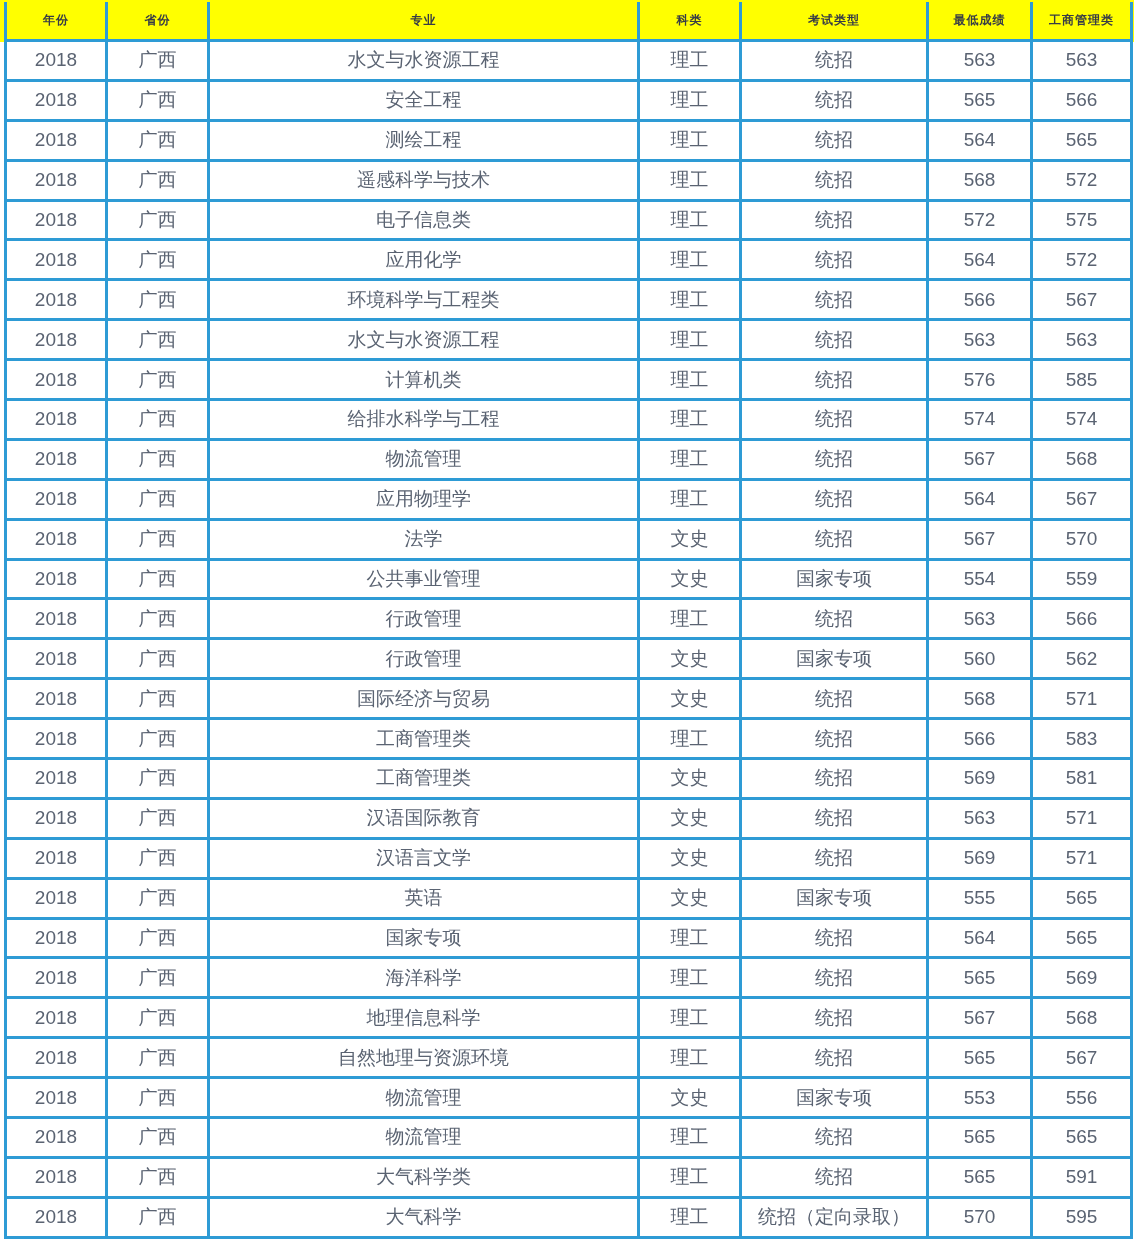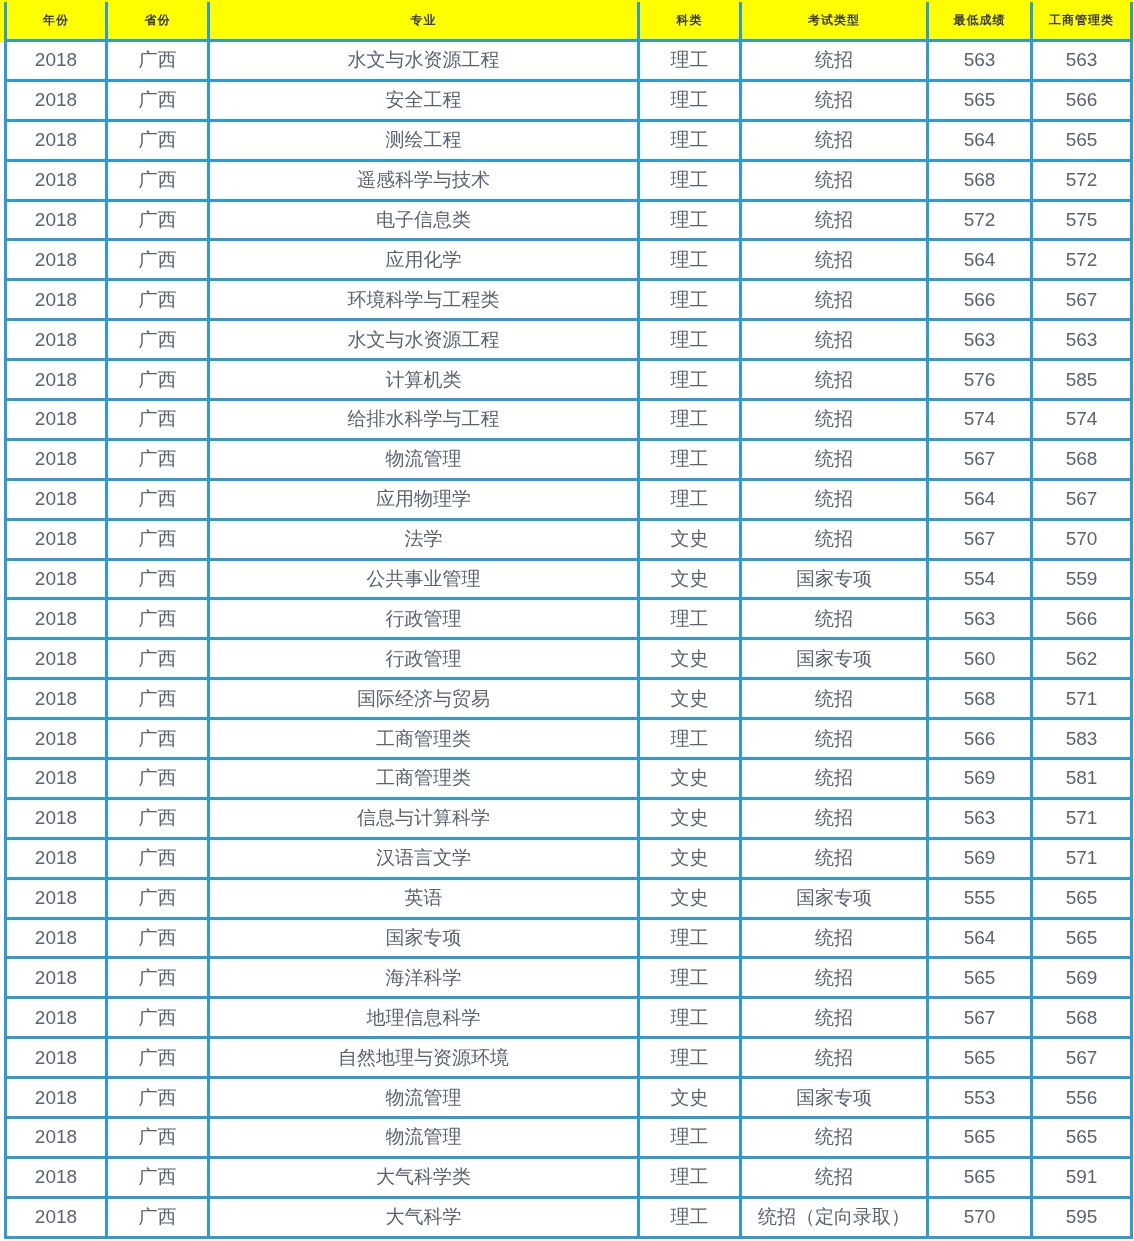--- a/index.html
+++ b/index.html
@@ -245,21 +245,21 @@
           <td>广西</td>
           <td>工商管理类</td>
           <td>文史</td>
           <td>统招</td>
           <td>569</td>
           <td>581</td>
         </tr>
         <tr>
           <td>2018</td>
           <td>广西</td>
-          <td>信息与计算科学</td>
+          <td>汉语国际教育</td>
           <td>文史</td>
           <td>统招</td>
           <td>563</td>
           <td>571</td>
         </tr>
         <tr>
           <td>2018</td>
           <td>广西</td>
           <td>汉语言文学</td>
           <td>文史</td>

